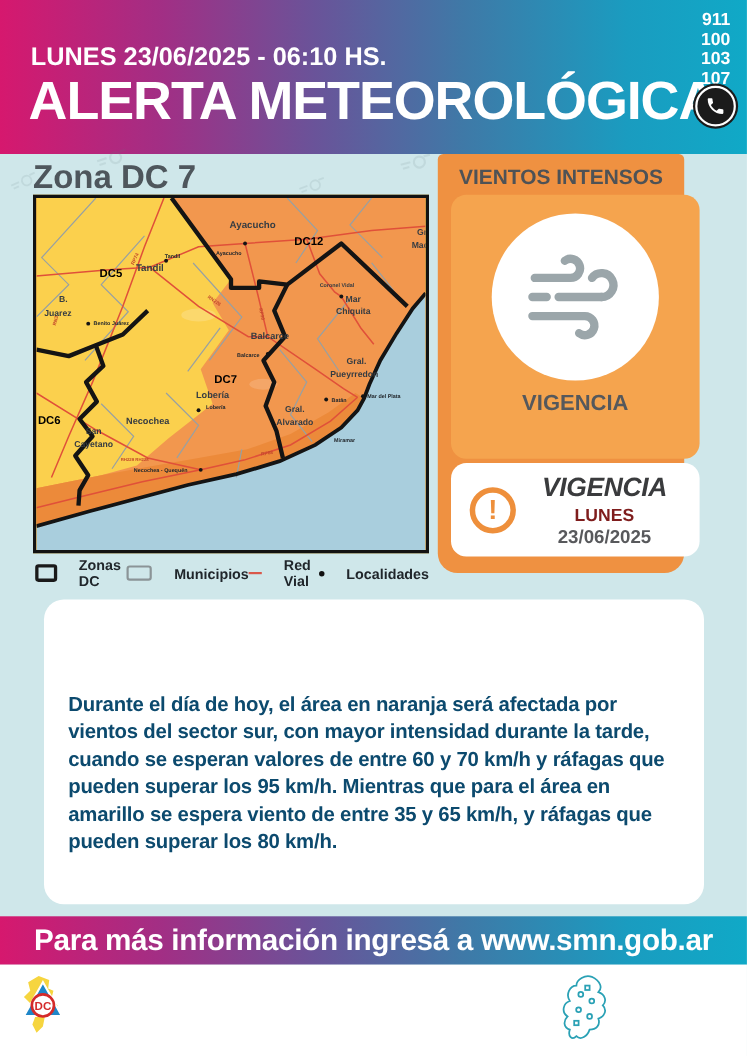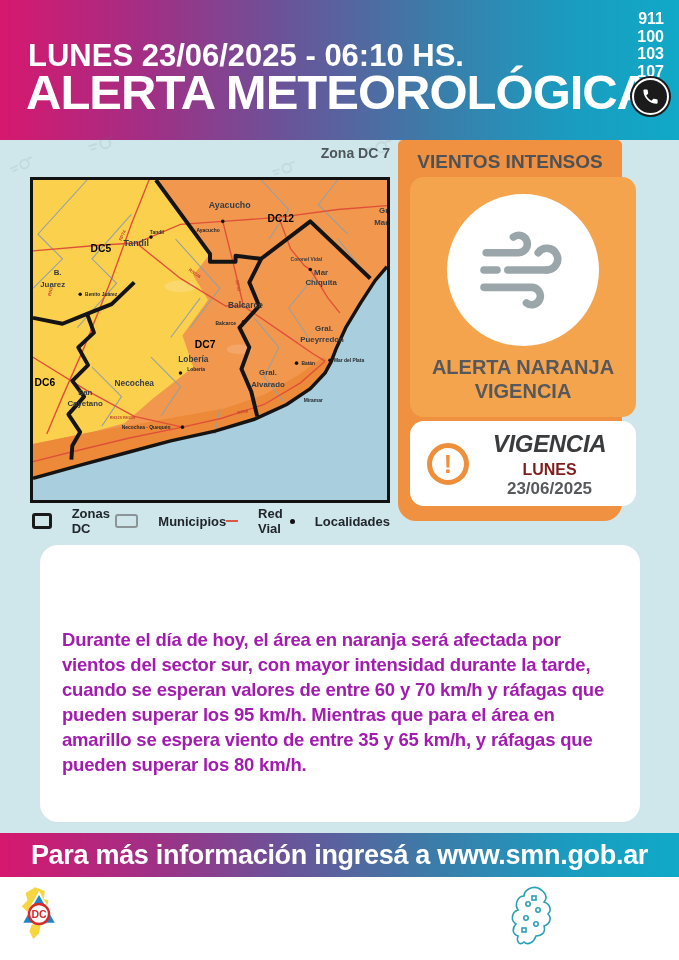--- a/index.html
+++ b/index.html
@@ -2,29 +2,29 @@
 <html><head>
 <meta charset="utf-8">
 <style>
   html,body{margin:0;padding:0;}
   body{font-family:"Liberation Sans", sans-serif;}
   .poster{position:relative;width:679px;height:960px;background:#cfe7ea;overflow:hidden;}
 
   
   .header{position:absolute;left:0;top:0;width:679px;height:140px;
     background:linear-gradient(90deg,#d6186e 0%,#a12f85 22%,#6a5399 42%,#3f79a7 62%,#1a9cc0 84%,#10a9c7 100%);}
-  .date-line{position:absolute;left:28px;top:38px;color:#fff;font-size:31px;font-weight:700;letter-spacing:0;}
+  .date-line{position:absolute;left:28px;top:38px;color:#fff;font-size:23px;font-weight:700;letter-spacing:0;}
   .main-title{position:absolute;left:26px;top:64px;color:#fff;font-size:49px;font-weight:800;letter-spacing:-1px;white-space:nowrap;}
   .numbers{position:absolute;right:15px;top:10px;text-align:right;color:#fff;font-size:16px;font-weight:800;line-height:17.5px;}
   .phone-circle{position:absolute;left:632px;top:78px;width:33px;height:33px;border-radius:50%;
     background:#1b1b1b;border:2px solid #fff;box-shadow:0 0 0 2px #1b1b1b;display:flex;align-items:center;justify-content:center;}
 
   
-  .zona-title{position:absolute;left:30px;top:145px;width:360px;text-align:right;
-    font-size:14px;font-weight:800;color:#4e565c;}
+  .zona-title{position:absolute;left:30px;top:145px;width:360px;text-align:left;
+    font-size:30px;font-weight:800;color:#4e565c;}
   .map-frame{position:absolute;left:30px;top:177px;width:354px;height:320px;border:3px solid #121212;background:#fbd04d;overflow:hidden;}
   .map-frame svg{display:block;}
   .legend{position:absolute;left:30px;top:506px;width:362px;display:flex;align-items:center;justify-content:space-between;padding:0 2px;box-sizing:border-box;}
   .legend-item{display:flex;align-items:center;gap:20px;font-size:13px;font-weight:700;color:#20262b;}
   .sw-zonas{width:19px;height:10px;border:3px solid #1a1a1a;border-radius:3px;background:transparent;}
   .sw-muni{width:19px;height:10px;border:2.5px solid #8b9497;border-radius:3px;background:transparent;}
   .sw-redvial{width:19px;height:0;border-top:2.5px solid #d9584a;}
   .sw-localidad{width:5px;height:5px;border-radius:50%;background:#111;}
 
   
@@ -39,21 +39,21 @@
   .excl-circle{position:absolute;left:17px;top:22px;width:32px;height:32px;border:5px solid #ee8f3b;border-radius:50%;
     display:flex;align-items:center;justify-content:center;font-size:25px;font-weight:900;color:#ee8f3b;}
   .vigencia-text{position:absolute;left:62px;top:9px;width:155px;text-align:center;}
   .vigencia-label{font-size:24px;font-weight:900;color:#3a3b3d;letter-spacing:-0.3px;font-style:italic;}
   .vigencia-day{font-size:16px;font-weight:800;color:#7f1d1d;margin-top:3px;}
   .vigencia-date{font-size:17px;font-weight:800;color:#58595c;}
 
   
   .body-card{position:absolute;left:40px;top:545px;width:600px;height:277px;background:#fff;border-radius:18px;}
   .body-heading{position:absolute;left:22px;top:38px;font-size:19px;font-weight:700;color:#101010;}
-  .body-paragraph{position:absolute;left:22px;top:82px;width:560px;font-size:18.5px;font-weight:700;color:#a21caf;line-height:25px;letter-spacing:-0.2px;}
+  .body-paragraph{position:absolute;left:22px;top:82px;width:560px;font-size:18.5px;font-weight:700;color:#0c4a6e;line-height:25px;letter-spacing:-0.2px;}
 
   
   .footer-bar{position:absolute;left:0;top:833px;width:679px;height:44px;
     background:linear-gradient(90deg,#d6186e 0%,#a12f85 22%,#6a5399 42%,#3f79a7 62%,#1a9cc0 84%,#10a9c7 100%);
     display:flex;align-items:center;justify-content:center;color:#fff;font-size:27px;font-weight:800;letter-spacing:-0.3px;}
   .bottom-strip{position:absolute;left:0;top:877px;width:679px;height:83px;background:#fff;}
 
   .wm{position:absolute;opacity:0.12;}
 </style>
 </head>
@@ -256,21 +256,20 @@
       <div class="wind-circle">
         <svg width="104" height="104" viewBox="0 0 96 96" fill="none" stroke="#9ba6aa" stroke-width="7" stroke-linecap="round">
           <path d="M39.2 17.6 A8 8 0 1 1 44 32 L14 32"></path>
           <path d="M70 48 a10 10 0 1 0 -8 -16"></path>
           <path d="M70 48 L34 48"></path>
           <path d="M12 48 l12 0"></path>
           <path d="M51.2 78.4 A8 8 0 1 0 56 64 L12 64"></path>
         </svg>
       </div>
       <div class="alert-level">
-        <div>ALERTA NARANJA</div>
         <div>VIGENCIA</div>
       </div>
     </div>
     <div class="vigencia-card">
       <div class="excl-circle">!</div>
       <div class="vigencia-text">
         <div class="vigencia-label">VIGENCIA</div>
         <div class="vigencia-day">LUNES</div>
         <div class="vigencia-date">23/06/2025</div>
       </div>

